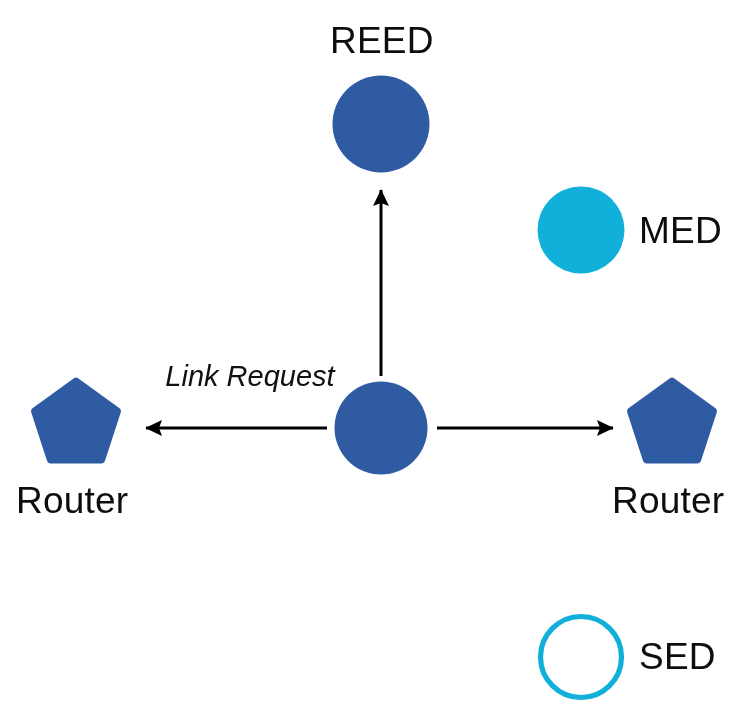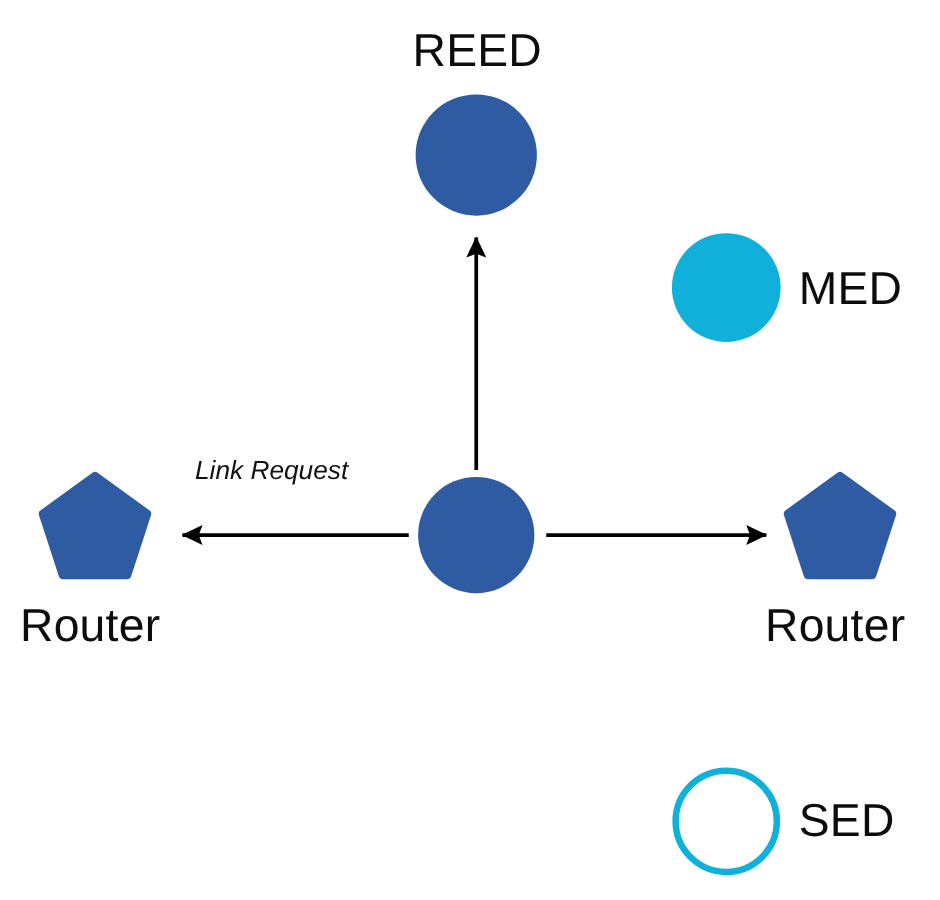--- a/index.html
+++ b/index.html
@@ -35,23 +35,23 @@
     font-weight: 400;
     line-height: 1;
     white-space: nowrap;
     letter-spacing: 0.2px;
   }
   .edge-label {
     position: absolute;
     color: #111111;
     font-family: "Liberation Sans", sans-serif;
     font-style: italic;
-    font-size: 21px;
+    font-size: 29px;
     line-height: 25px;
-    text-align: left;
+    text-align: center;
     white-space: nowrap;
   }
   #label-reed   { left: 330px; top: 22px; }
   #label-med    { left: 639px; top: 212px; }
   #label-sed    { left: 639px; top: 638px; }
   #label-router-left  { left: 16px;  top: 482px; }
   #label-router-right { left: 612px; top: 482px; }
   #label-link-request { left: 156px; top: 364px; width: 188px; }
 </style>
 </head>

